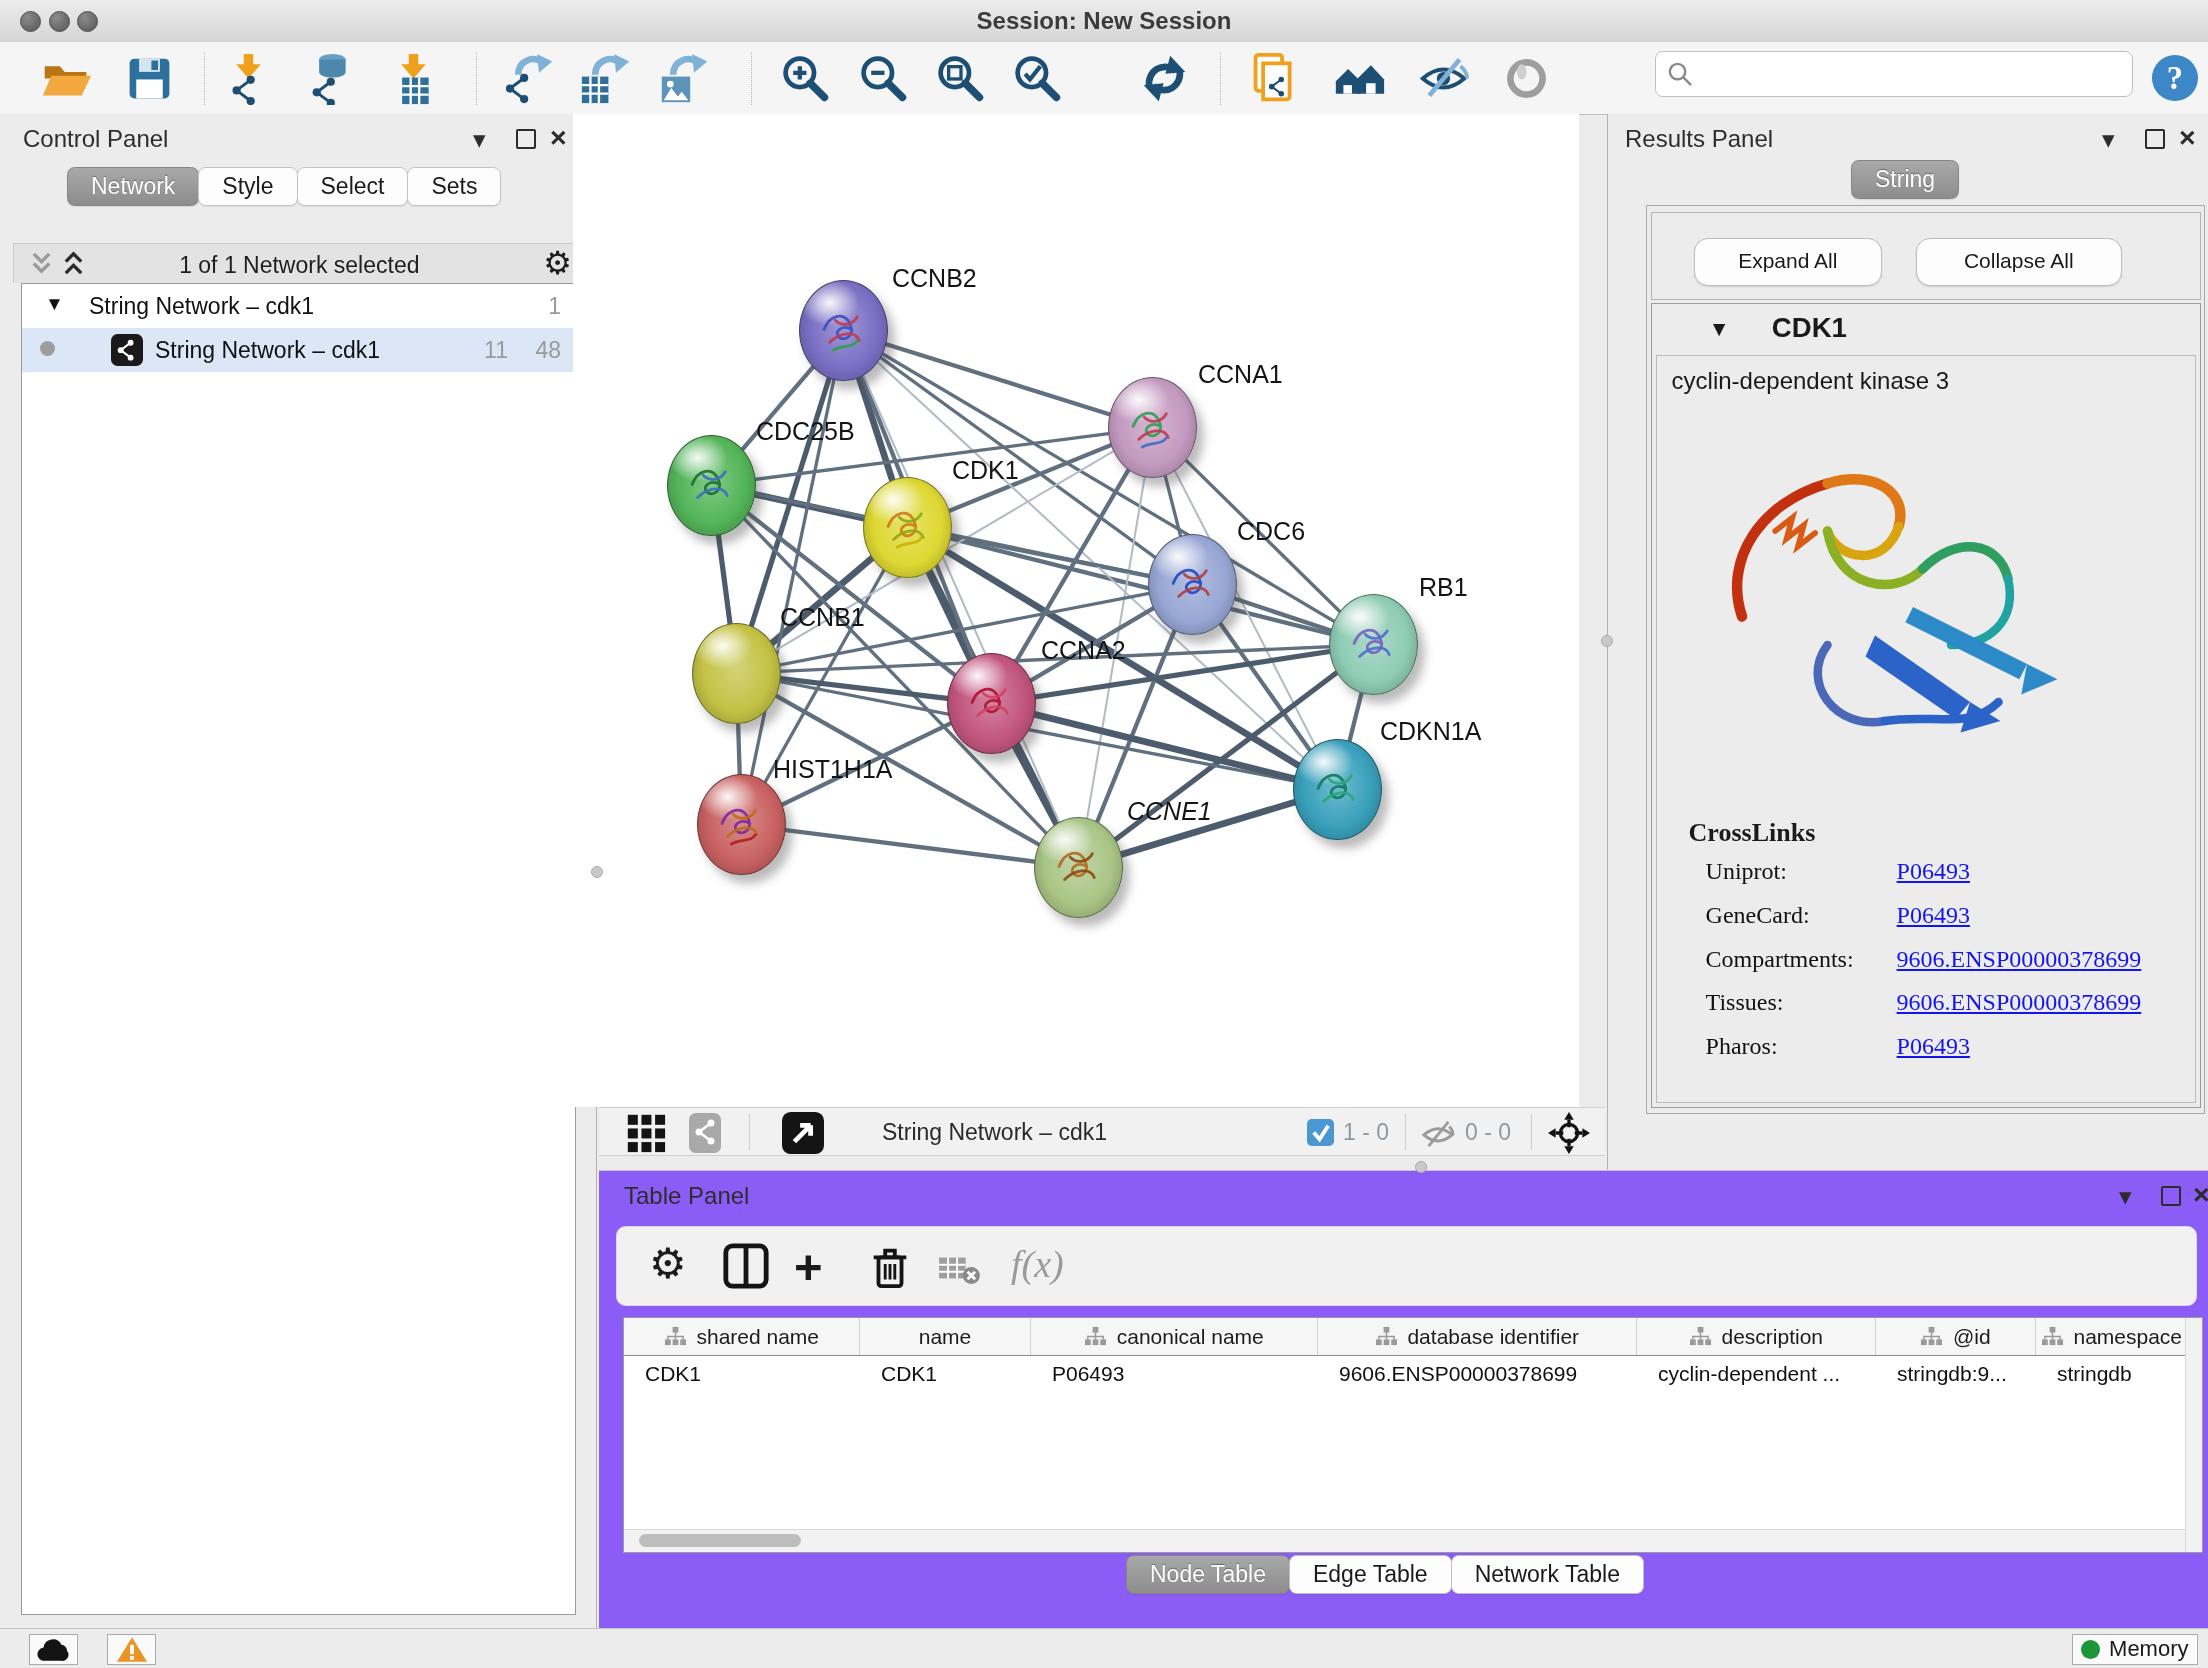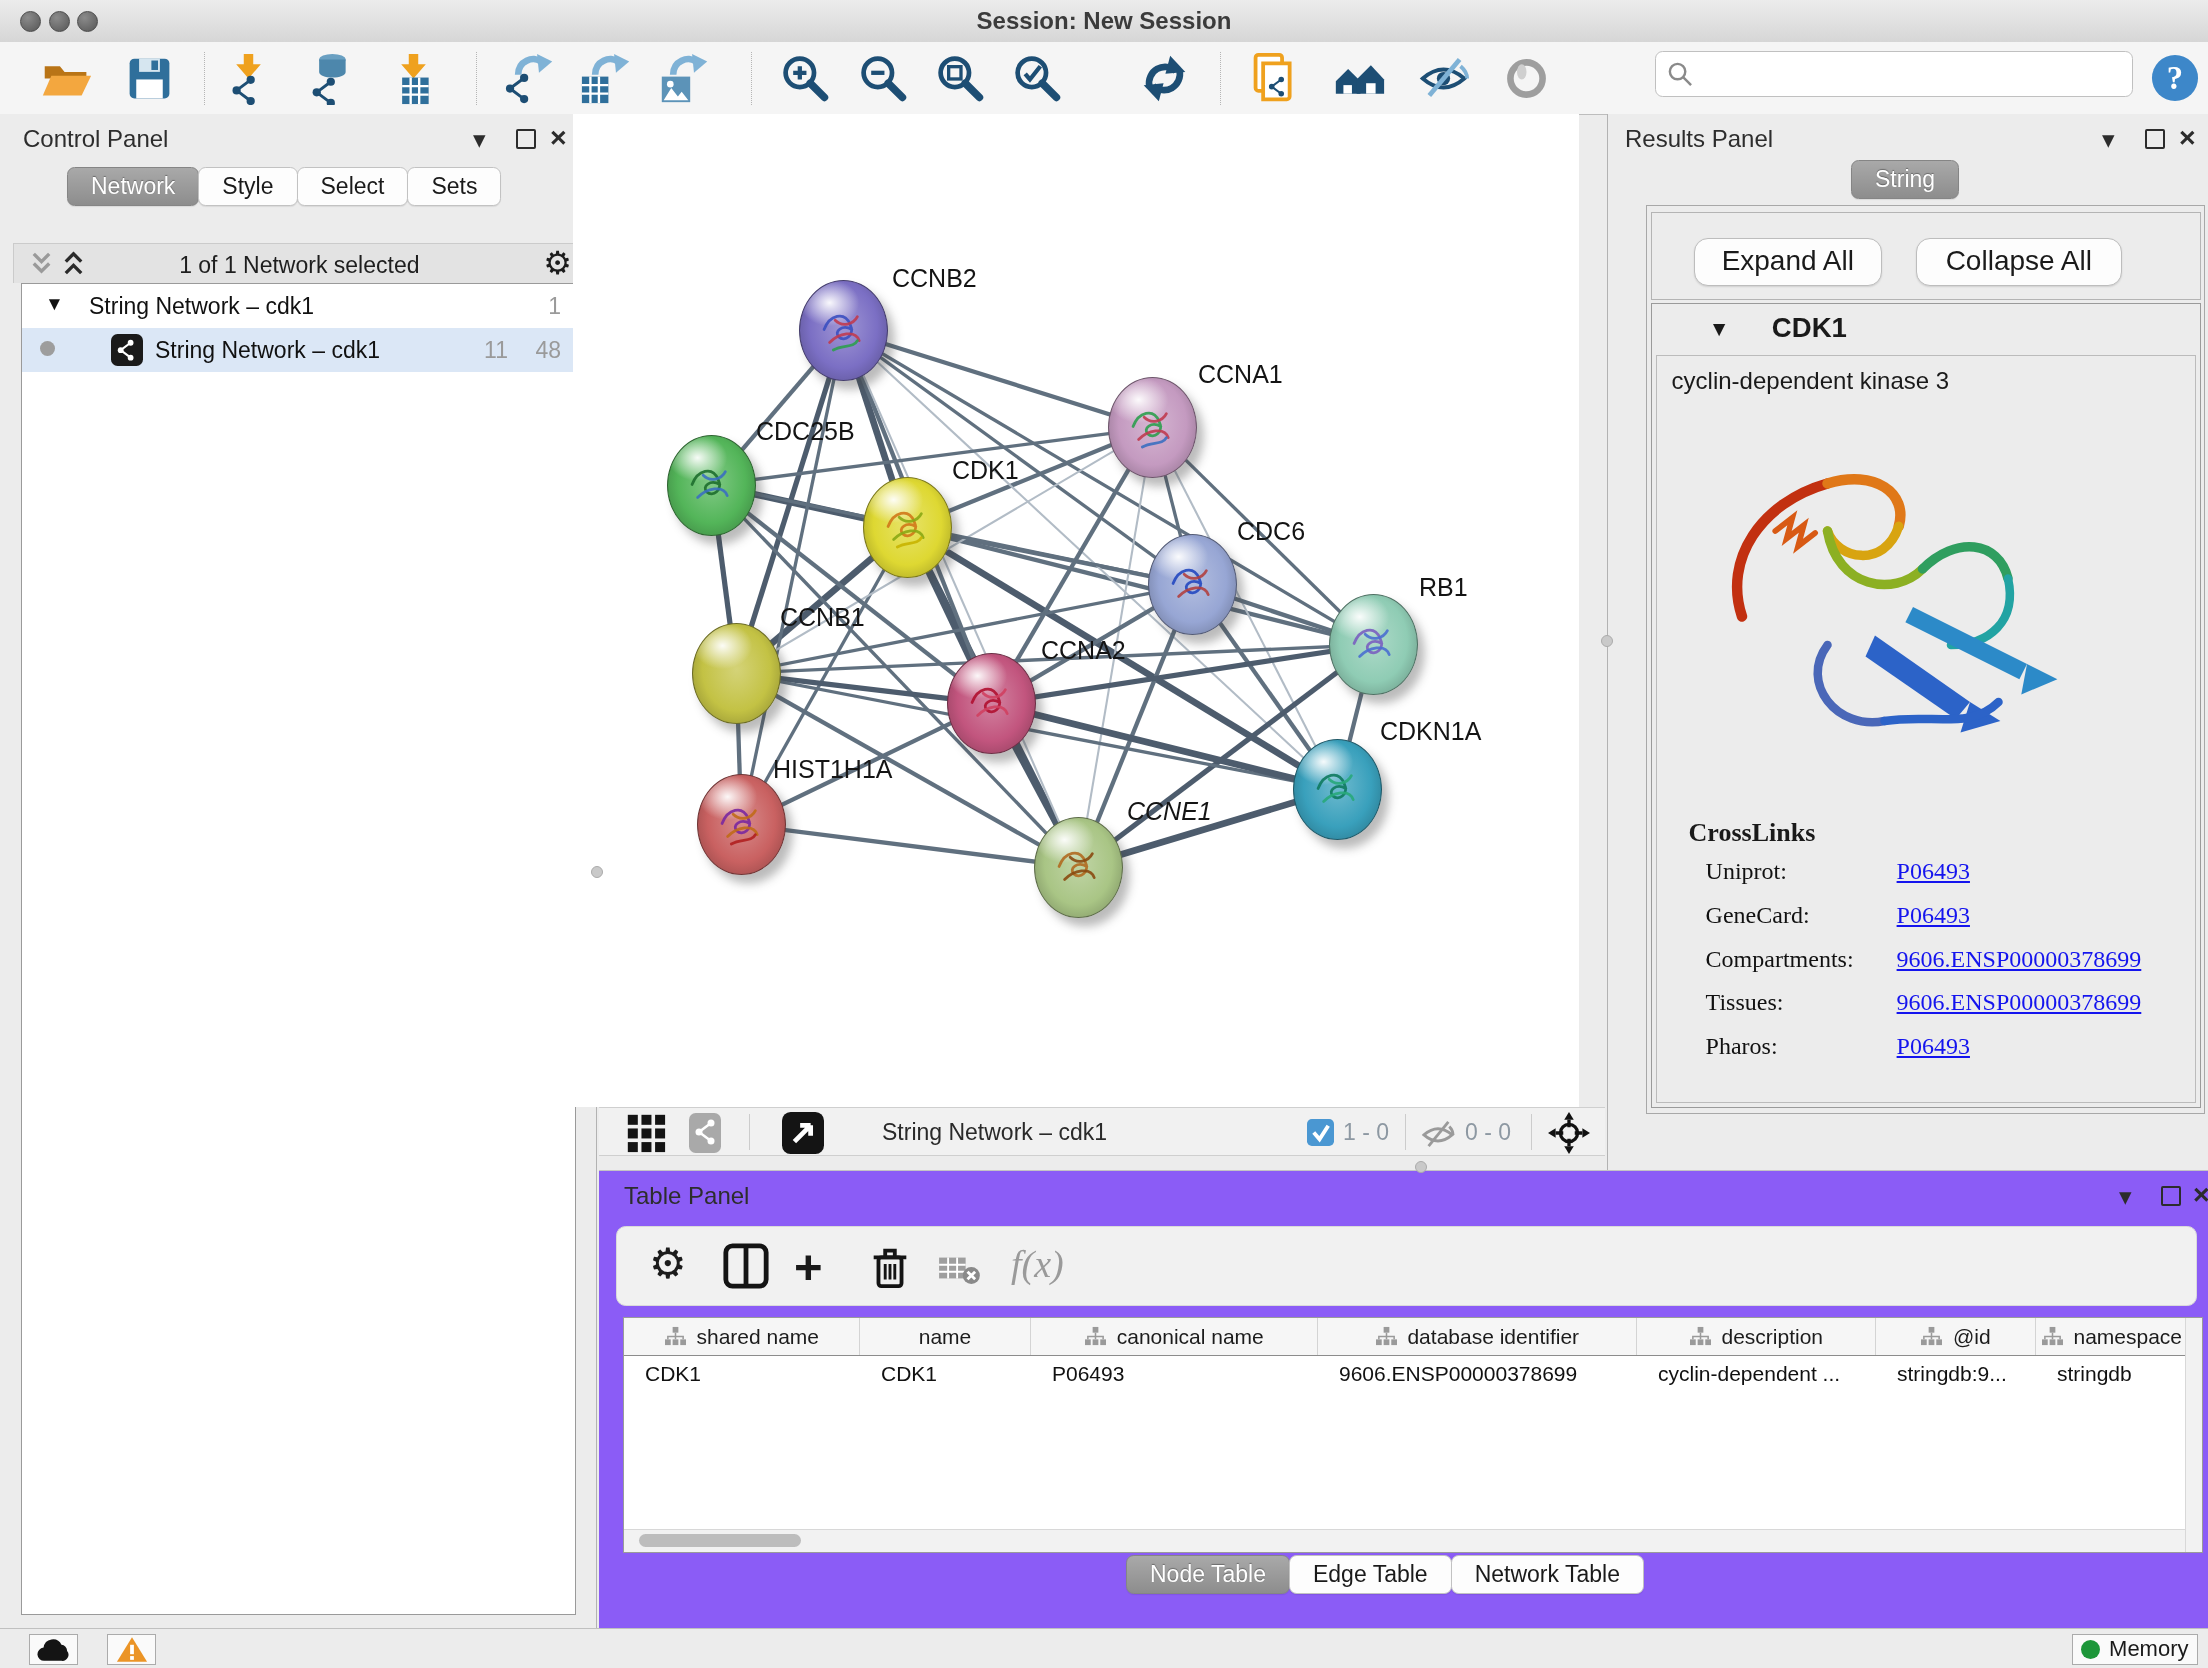--- a/index.html
+++ b/index.html
@@ -55,21 +55,21 @@
   .ct-sep{position:absolute;top:5.7px;height:36px;border-left:1px solid #cccccc;}
   .ct-txt{position:absolute;font-size:23px;color:#2a2a2a;top:10.5px;white-space:nowrap;}
   .ct-gray{color:#8d98a2;}
   
   #results-panel{position:absolute;left:1607px;top:114px;width:601px;height:1056px;background:#ececec;
     border-left:1px solid #b2b2b2;box-sizing:border-box;}
   #rp-outer{position:absolute;left:38px;top:91px;width:559px;height:909px;background:#ececec;
     border:1px solid #a8a8a8;box-sizing:border-box;}
   #rp-btnbox{position:absolute;left:3.8px;top:5.7px;width:550px;height:88px;border:1px solid #b4b4b4;box-sizing:border-box;}
   .rp-btn{position:absolute;top:25px;height:46px;background:#fdfdfd;border:1px solid #bdbdbd;border-radius:14px;
-    font-size:28px;text-align:center;line-height:44px;box-shadow:0 1px 1.9px rgba(0,0,0,.12);}
+    font-size:21px;text-align:center;line-height:44px;box-shadow:0 1px 1.9px rgba(0,0,0,.12);}
   #rp-entry{position:absolute;left:3.8px;top:97px;width:550px;height:805px;border:1px solid #9a9a9a;box-sizing:border-box;}
   #rp-descbox{position:absolute;left:3.8px;top:51px;width:540px;height:748px;border:1px solid #bbbbbb;box-sizing:border-box;}
   .serif{font-family:"Liberation Serif",serif;}
   .cl-row{position:absolute;left:0;width:100%;height:44px;}
   .cl-label{position:absolute;left:49px;font-size:24px;font-family:"Liberation Serif",serif;color:#111;}
   .cl-value{position:absolute;left:240px;font-size:24px;font-family:"Liberation Serif",serif;
     color:#1414ee;text-decoration:underline;cursor:pointer;white-space:nowrap;}
   
   #table-panel{position:absolute;left:599px;top:1170px;width:1609px;height:458px;background:#8b5cf6;
     border-top:1px solid #c4c4c4;box-sizing:border-box;}

